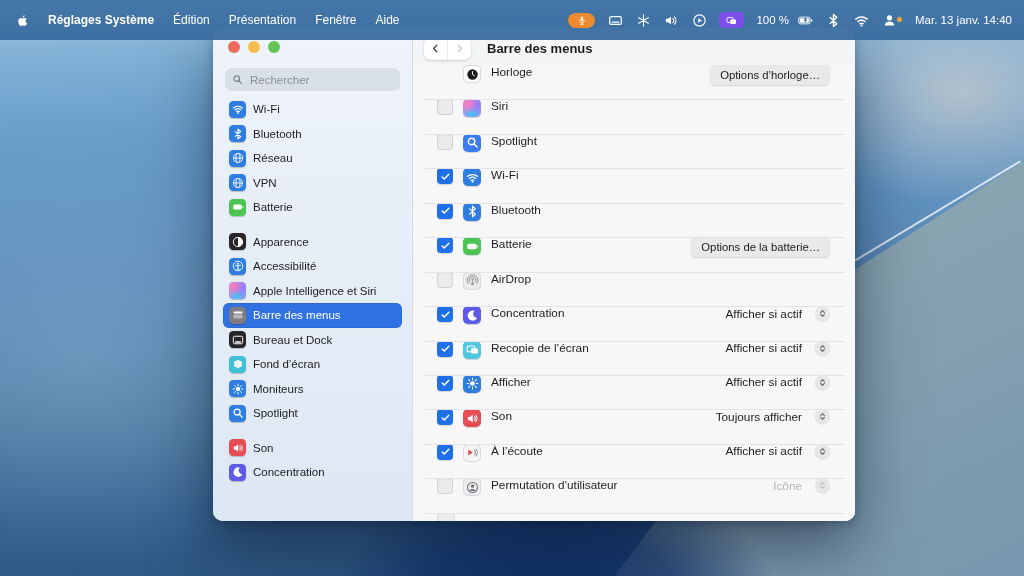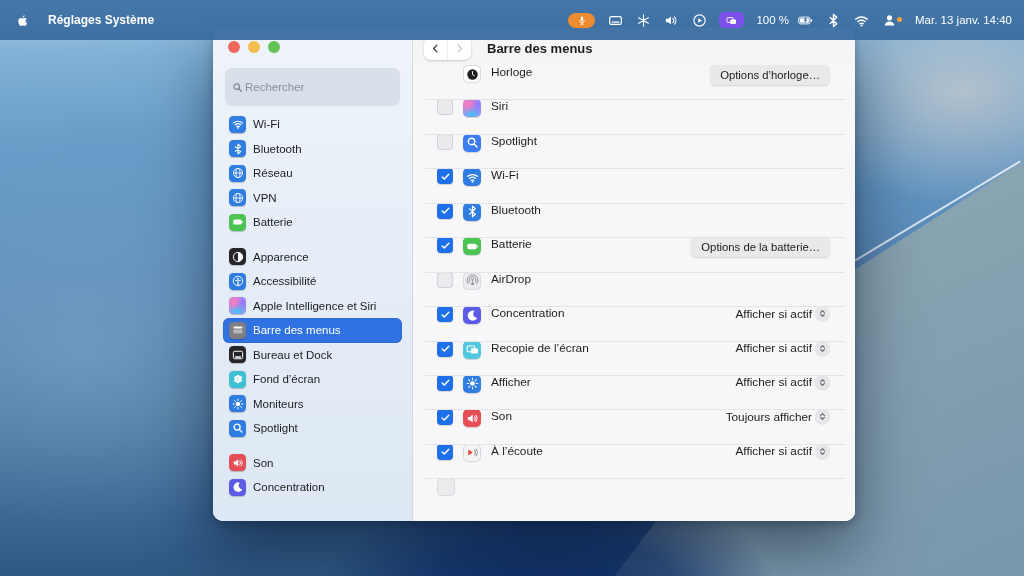--- a/index.html
+++ b/index.html
@@ -48,22 +48,22 @@
 
   
   .sidebar{width:200px;flex:none;display:flex;flex-direction:column;box-sizing:border-box;
     background:linear-gradient(180deg,#eff4fa 0%,#e7eef7 40%,#dde8f4 100%);
     border-right:1px solid #d5d8dd;}
   .traffic{display:flex;gap:8px;padding:13px 0 0 15px;}
   .light{width:12px;height:12px;border-radius:50%;}
   .light.close{background:#ee6a5e;}
   .light.min{background:#f5bd4f;}
   .light.zoom{background:#61c455;}
-  .search{margin:15px 12px 2px 12px;height:38px;border-radius:7px;background:rgba(120,132,150,.17);
-    display:flex;align-items:center;padding:0 7px;}
+  .search{margin:15px 12px 2px 12px;height:23px;border-radius:7px;background:rgba(120,132,150,.17);
+    display:flex;align-items:center;padding:0 7px;gap:5px;}
   .search .icon{display:inline-flex;width:11px;height:11px;color:#7e8692;flex:none;}
   .search .icon svg{width:11px;height:11px;}
   .search input{border:0;background:transparent;outline:none;font-size:11.5px;color:#2c2c2e;width:100%;
     font-family:"Liberation Sans",sans-serif;}
   .search input::placeholder{color:#8a909b;}
   .nav{padding:2px 10px 0 10px;flex:1;overflow:hidden;}
   .nav-group{margin-top:10px;}
   .nav-group:first-child{margin-top:2px;}
   .nav-item{display:flex;align-items:center;gap:7px;height:24.5px;padding:0 6px;border-radius:6px;cursor:default;}
   .nav-item.selected{background:#3172e2;box-shadow:inset 0 0 0 .5px rgba(20,60,150,.35);}
@@ -94,21 +94,21 @@
     color:#fff;flex:none;margin-right:10px;box-shadow:0 .5px 1px rgba(0,0,0,.15);}
   .tile svg{width:13px;height:13px;}
   .tile.bordered{box-shadow:inset 0 0 0 1px #d8d8dc;}
   .tile-siri{background:radial-gradient(circle at 28% 28%,#ff7ab8,transparent 55%),
     radial-gradient(circle at 72% 32%,#8a7bff,transparent 58%),
     radial-gradient(circle at 50% 78%,#35c8f5,transparent 62%),#b48cf0;}
   .row-label{font-size:11.8px;color:#1d1d1f;white-space:nowrap;}
   .spacer{flex:1;}
   .mini-btn{background:#e9e9ec;border:0;border-radius:5.5px;padding:4px 10px;font-size:11.3px;color:#1d1d1f;
     font-family:"Liberation Sans",sans-serif;box-shadow:0 .5px 1.5px rgba(0,0,0,.15);cursor:default;white-space:nowrap;}
-  .select{display:flex;align-items:center;gap:3px;}
+  .select{display:flex;align-items:center;gap:13px;}
   .val{font-size:11.8px;color:#1d1d1f;white-space:nowrap;}
   .val.disabled{color:#b4b4b9;}
   .stepper{width:15px;height:15px;border-radius:50%;background:#e7e7ea;display:flex;align-items:center;
     justify-content:center;color:#5f5f64;box-shadow:0 .5px 1px rgba(0,0,0,.12);flex:none;}
   .stepper svg{width:9px;height:11px;}
   .stepper.disabled{color:#bcbcc1;}
 </style>
 </head>
 <body>
 
@@ -119,20 +119,26 @@
   <div class="wp-dark"></div>
 
   <div class="menubar">
     <div class="mb-left">
       <span class="mb-apple">
           <svg viewBox="0 0 16 16" xmlns="http://www.w3.org/2000/svg">
             <path fill="currentColor" d="M11.8 8.6c0-1.6 1.3-2.4 1.4-2.5-.8-1.1-2-1.3-2.4-1.3-1-.1-2 .6-2.5.6S7 4.8 6.1 4.8c-1.1 0-2.2.7-2.8 1.7-1.2 2-.3 5 .9 6.6.6.8 1.2 1.7 2.1 1.7.8 0 1.2-.5 2.2-.5s1.3.5 2.2.5 1.5-.8 2-1.6c.6-.9.9-1.8.9-1.9-.1 0-1.8-.7-1.8-2.7zM10 3.5c.4-.5.7-1.3.6-2-.6 0-1.4.4-1.8 1-.4.4-.7 1.2-.6 1.9.7.1 1.4-.4 1.8-.9z"></path>
           </svg>
         </span>
       <span class="mb-app">Réglages Système</span>
+      <span id="mb-menus" style="display:flex;gap:19px;">
+          <span class="mb-menu">Édition</span>
+          <span class="mb-menu">Présentation</span>
+          <span class="mb-menu">Fenêtre</span>
+          <span class="mb-menu">Aide</span>
+        </span>
     </div>
     <div class="mb-right">
       <span id="status-left" style="display:flex;align-items:center;gap:12px;">
           <span class="status-icon pill-orange" style="display: inline-flex;">
             <svg viewBox="0 0 16 16" xmlns="http://www.w3.org/2000/svg">
               <rect x="6.2" y="1.6" width="3.6" height="7.2" rx="1.8" fill="currentColor"></rect>
               <path d="M4.3 7.8a3.7 3.7 0 0 0 7.4 0M8 11.5v2.4M6 13.9h4" fill="none" stroke="currentColor" stroke-width="1.3" stroke-linecap="round"></path>
             </svg>
           </span>
           <span class="status-icon plain" style="display: inline-flex;">
@@ -601,19 +607,39 @@
             <div class="select">
               <span class="val">Afficher si actif</span>
               <span class="stepper" style="display: inline-flex;">
                 <svg viewBox="0 0 16 16" xmlns="http://www.w3.org/2000/svg">
                   <path d="M4.6 6.4L8 3l3.4 3.4M4.6 9.6L8 13l3.4-3.4" fill="none" stroke="currentColor" stroke-width="1.9" stroke-linecap="round" stroke-linejoin="round"></path>
                 </svg>
               </span>
             </div>
           </div>
           <div class="row">
+            <div class="cb unchecked"></div>
+            <span class="tile bordered" style="display: inline-flex; background: rgb(236, 236, 239); color: rgb(112, 112, 117);">
+              <svg viewBox="0 0 16 16" xmlns="http://www.w3.org/2000/svg">
+                <circle cx="8" cy="8" r="6.2" fill="none" stroke="currentColor" stroke-width="1.25"></circle>
+                <circle cx="8" cy="6.4" r="2" fill="currentColor"></circle>
+                <path d="M3.9 12.4a4.6 4.6 0 0 1 8.2 0z" fill="currentColor"></path>
+              </svg>
+            </span>
+            <span class="row-label">Permutation d’utilisateur</span>
+            <span class="spacer"></span>
+            <div class="select">
+              <span class="val disabled">Icône</span>
+              <span class="stepper disabled" style="display: inline-flex;">
+                <svg viewBox="0 0 16 16" xmlns="http://www.w3.org/2000/svg">
+                  <path d="M4.6 6.4L8 3l3.4 3.4M4.6 9.6L8 13l3.4-3.4" fill="none" stroke="currentColor" stroke-width="1.9" stroke-linecap="round" stroke-linejoin="round"></path>
+                </svg>
+              </span>
+            </div>
+          </div>
+          <div class="row">
             <span class="tile bordered" style="display: inline-flex; background: rgb(236, 236, 239); color: rgb(112, 112, 117);"></span>
             <span class="spacer"></span>
           </div>
         </div>
     </div>
   </div>
 </div>
 
 </body></html>

